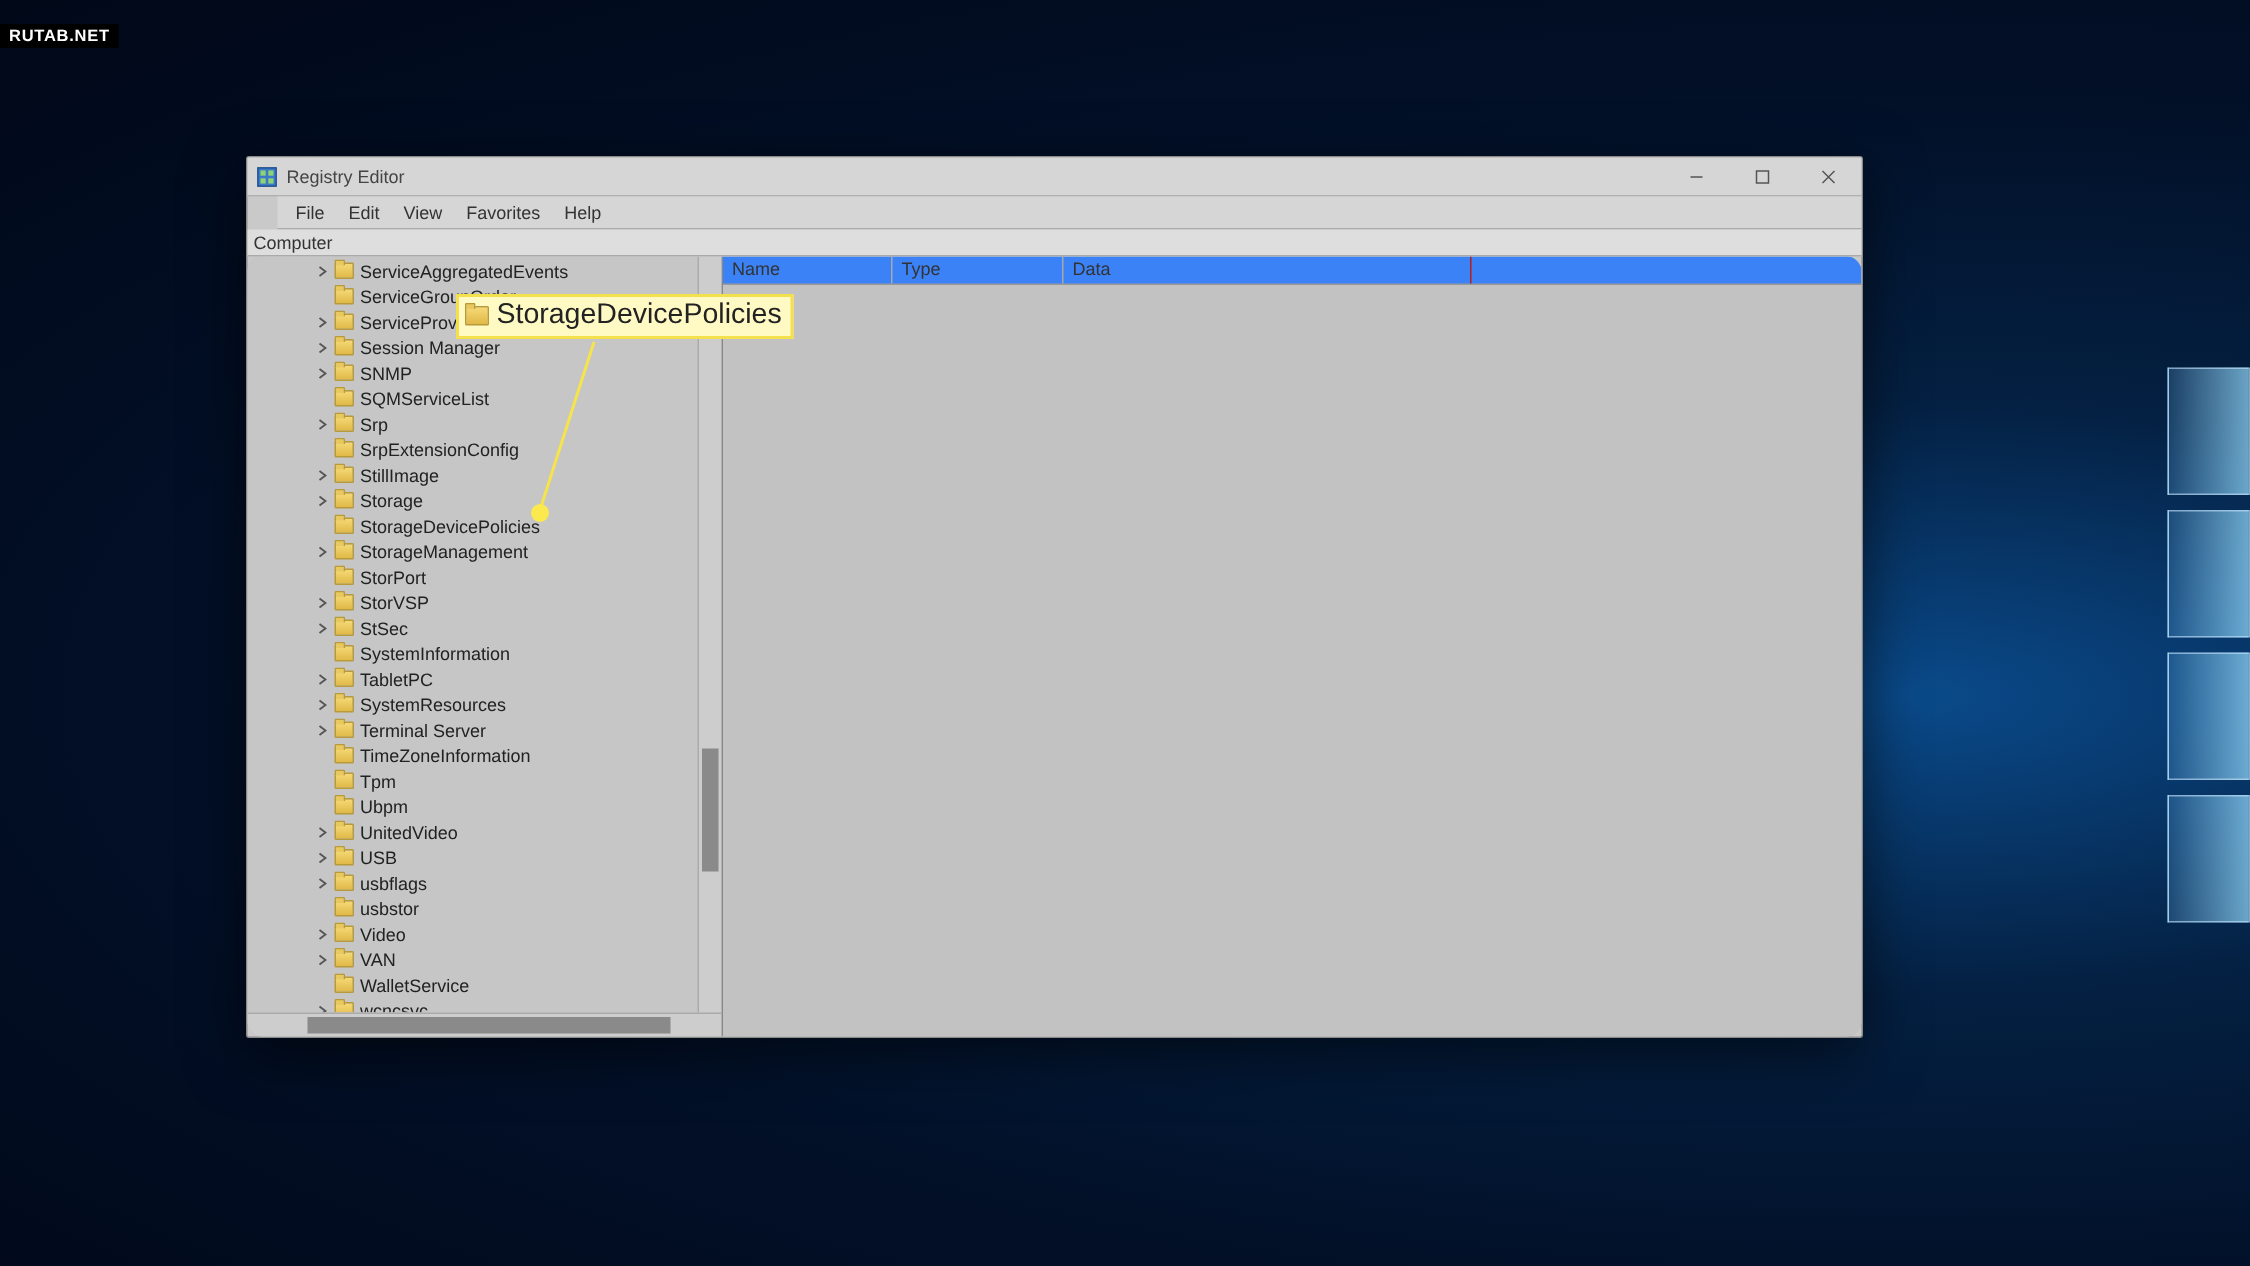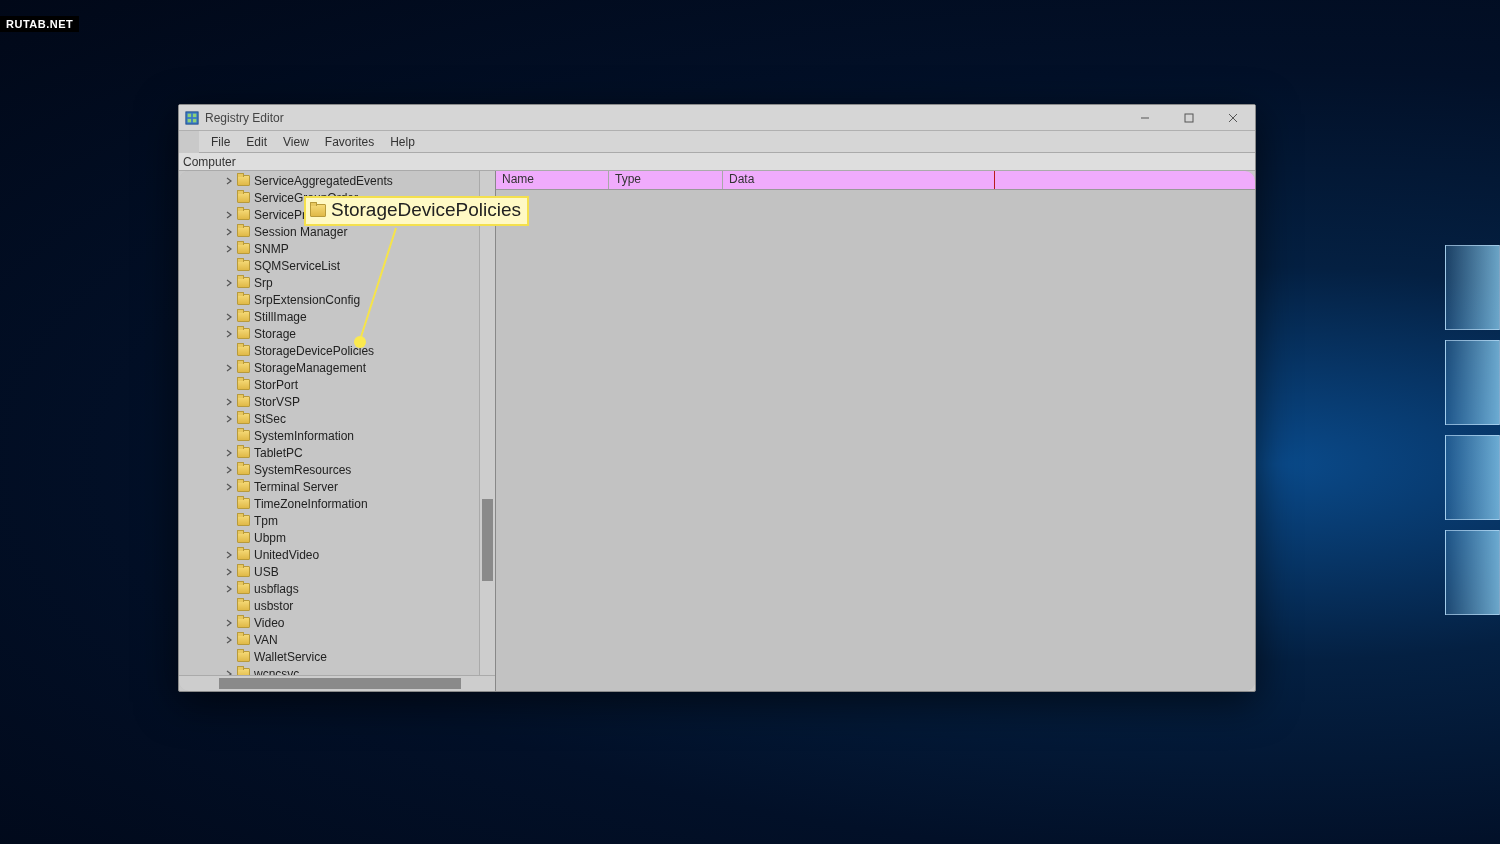--- a/index.html
+++ b/index.html
@@ -25,21 +25,21 @@
     position: absolute; right: 0; width: 55px; height: 85px;
     background: linear-gradient(90deg, rgba(120,200,255,0.2), rgba(150,220,255,0.7));
     border: 1px solid rgba(200,230,255,0.6);
   }
   .winlogo .b1 { top: 0; }
   .winlogo .b2 { top: 95px; }
   .winlogo .b3 { top: 190px; }
   .winlogo .b4 { top: 285px; }
 
   .window {
-    position: absolute; left: 178px; top: 104px;
+    position: absolute; left: 164px; top: 104px;
     width: 1078px; height: 588px;
     background: #c9c9c9;
     border: 1px solid #8a8a8a;
     border-radius: 2px;
     box-shadow: 0 10px 40px rgba(0,0,0,0.6);
     display: flex; flex-direction: column;
     z-index: 2;
   }
   .titlebar {
     height: 26px; display: flex; align-items: center;
@@ -121,21 +121,21 @@
   .hthumb {
     position: absolute; top: 2px; bottom: 2px;
     left: 40px; width: 242px; background: #8a8a8a;
   }
 
   .listpane {
     flex: 1; background: #c2c2c2; position: relative;
   }
   .listheader {
     height: 19px; display: flex; border-bottom: 1px solid #999;
-    background: #f0abfc;
+    background: #3b82f6;
   }
   .colh {
     font-size: 12px; color: #333; padding: 1px 6px;
     border-right: 1px solid #a8a8a8;
   }
   .colh.name { width: 113px; }
   .colh.type { width: 114px; }
   .colh.data { flex: 1; border-right: 1px solid #b91c1c; flex: none; width: 272px; }
   .colh.spacer { flex: 1; border-right: none; }
 

